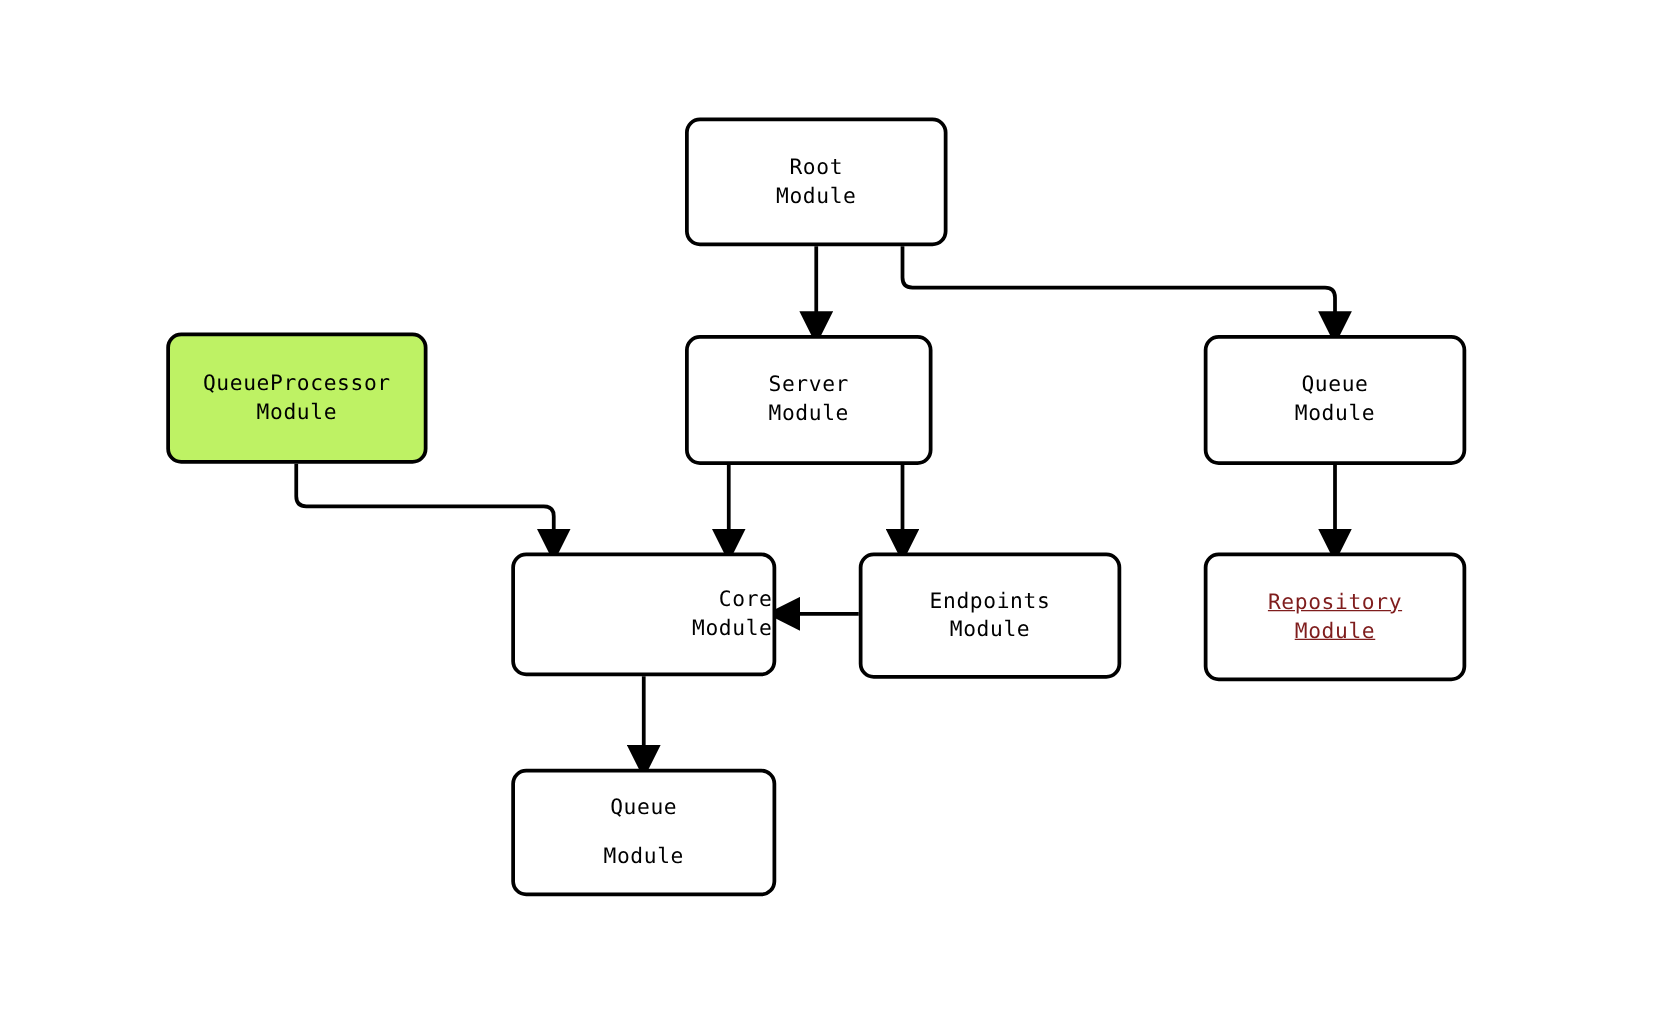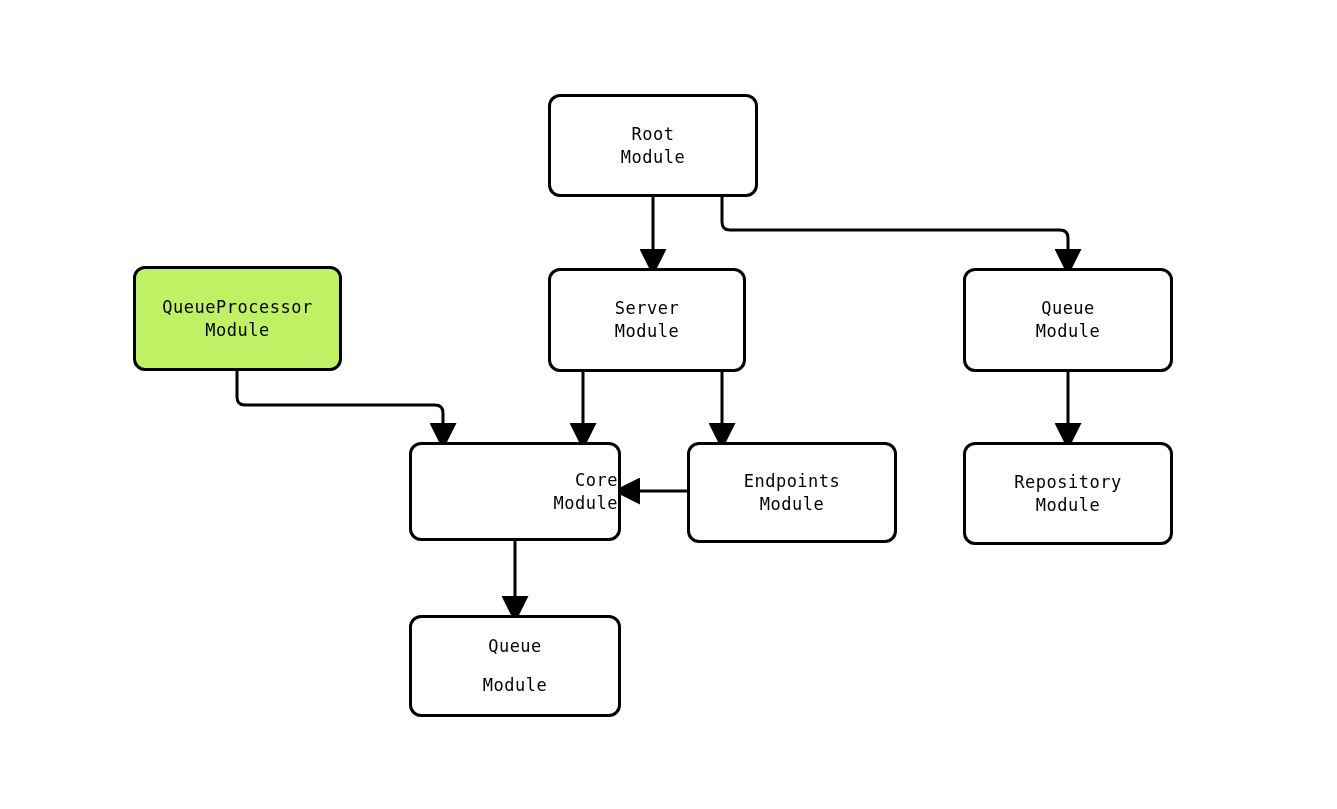--- a/index.html
+++ b/index.html
@@ -90,21 +90,21 @@
         <span class="node-line">Module</span>
       </div>
       <div class="node" style="left: 409px; top: 442px; width: 212px; height: 99px; border-color: rgb(0, 0, 0); background: rgb(255, 255, 255); color: rgb(0, 0, 0); align-items: flex-end;">
         <span class="node-line">Core</span>
         <span class="node-line">Module</span>
       </div>
       <div class="node" style="left: 687px; top: 442px; width: 210px; height: 101px; border-color: rgb(0, 0, 0); background: rgb(255, 255, 255); color: rgb(0, 0, 0);">
         <span class="node-line">Endpoints</span>
         <span class="node-line">Module</span>
       </div>
-      <div class="node" style="left: 963px; top: 442px; width: 210px; height: 103px; border-color: rgb(0, 0, 0); background: rgb(255, 255, 255); color: #000000;">
+      <div class="node" style="left: 963px; top: 442px; width: 210px; height: 103px; border-color: rgb(0, 0, 0); background: rgb(255, 255, 255); color: #7f1d1d; text-decoration: underline;">
         <span class="node-line">Repository</span>
         <span class="node-line">Module</span>
       </div>
       <div class="node" style="left: 409px; top: 615px; width: 212px; height: 102px; border-color: rgb(0, 0, 0); background: rgb(255, 255, 255); color: rgb(0, 0, 0); gap: 16px;">
         <span class="node-line">Queue</span>
         <span class="node-line">Module</span>
       </div>
     </div>
 
 </div>

